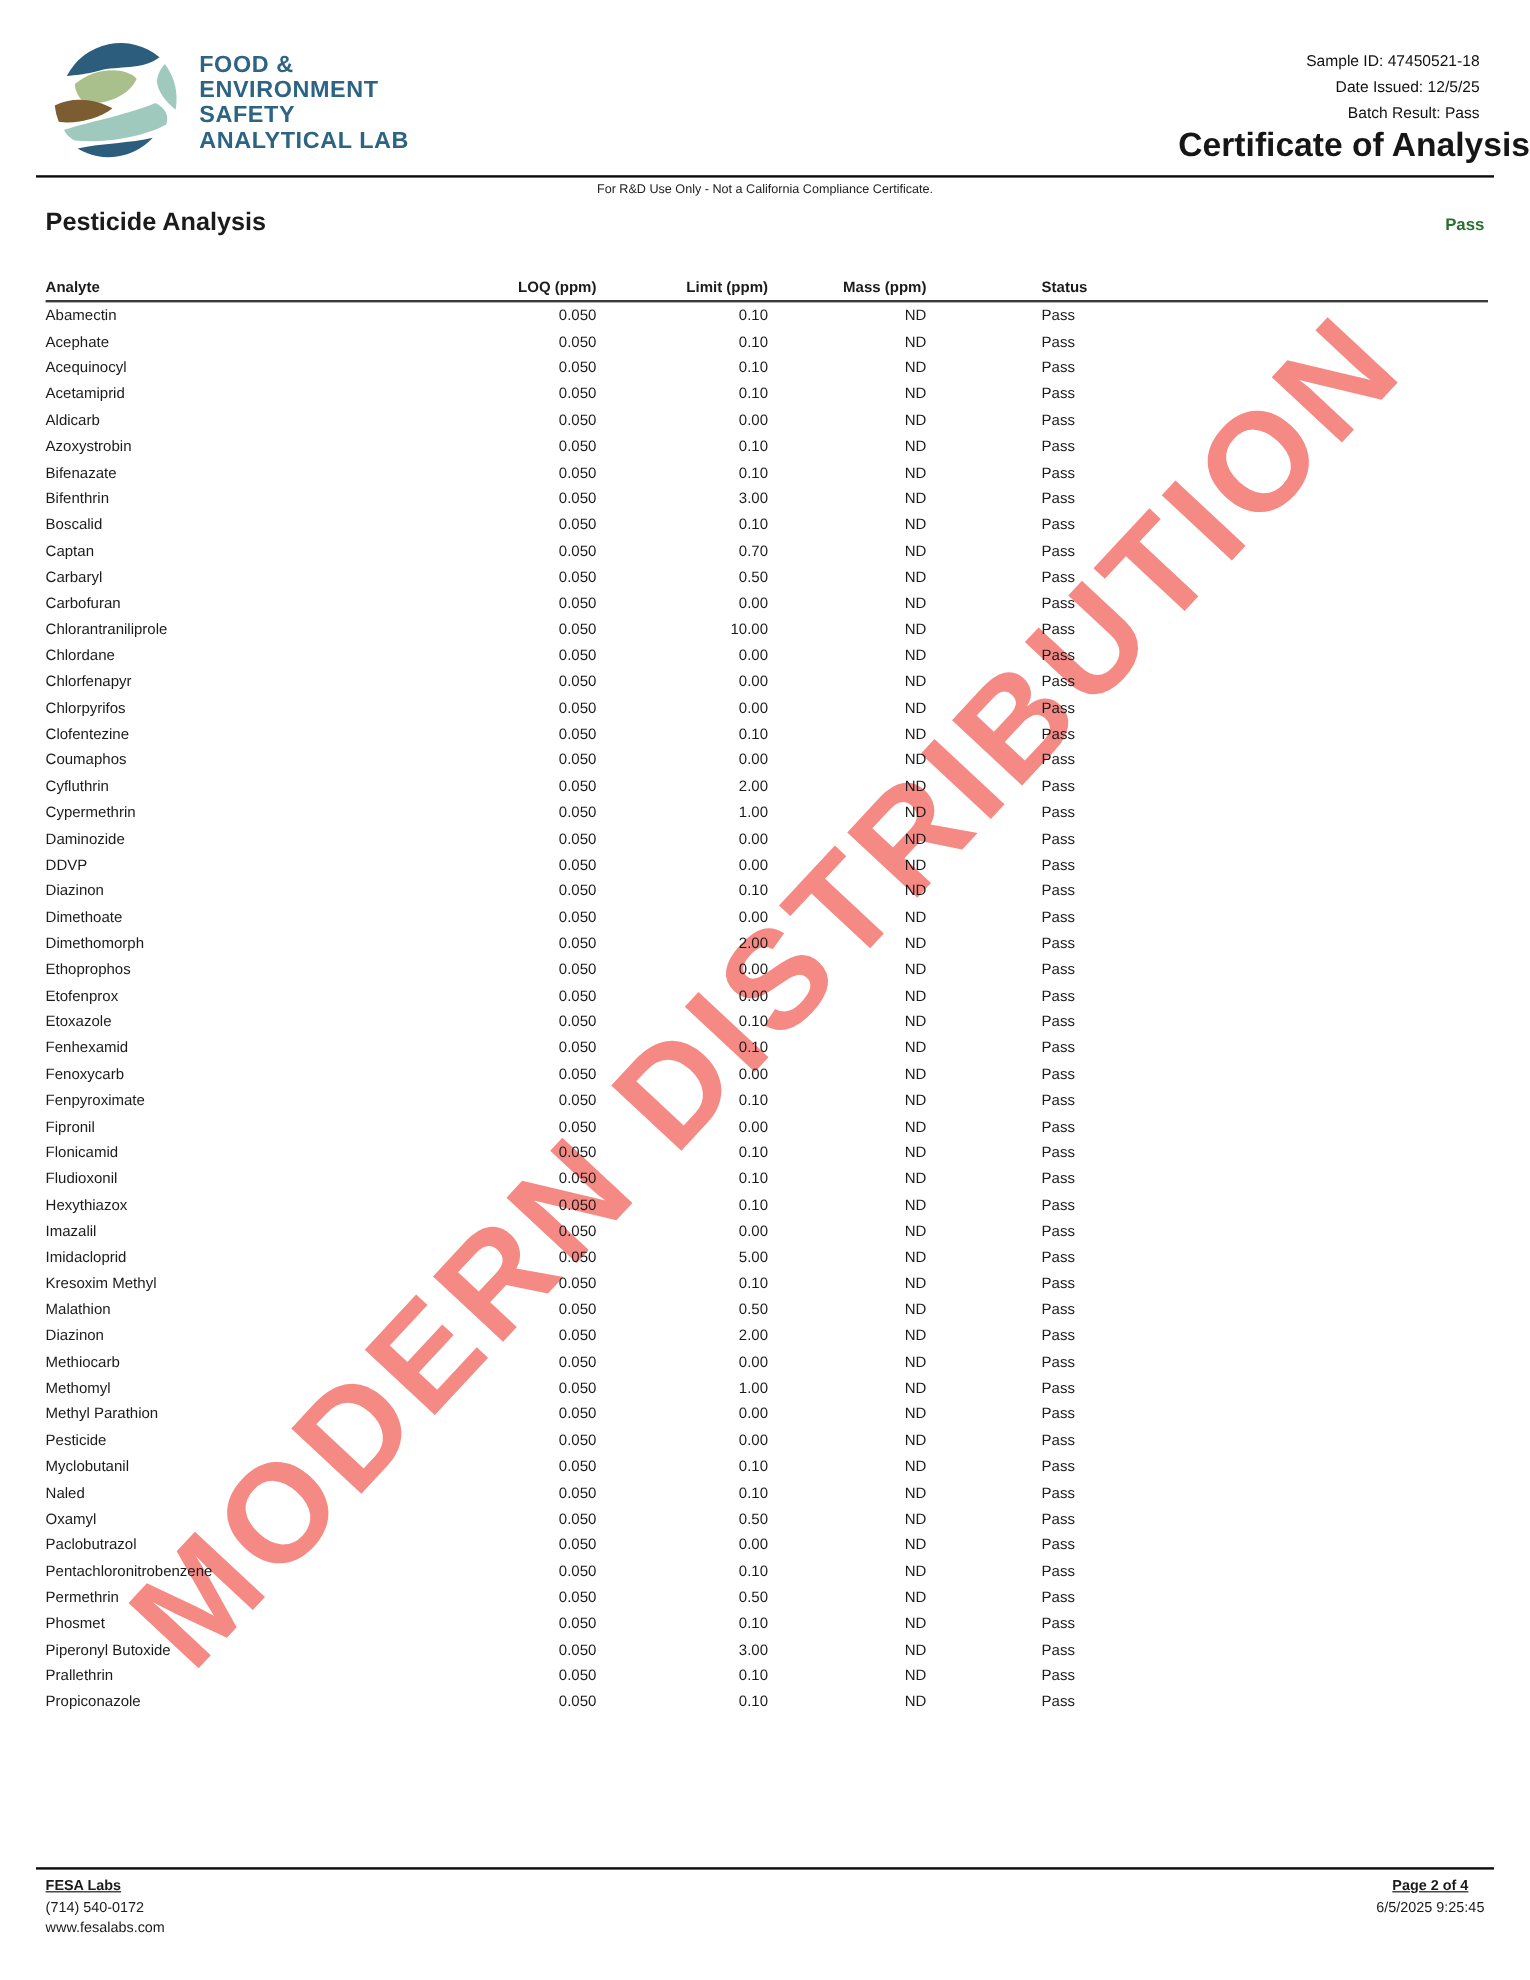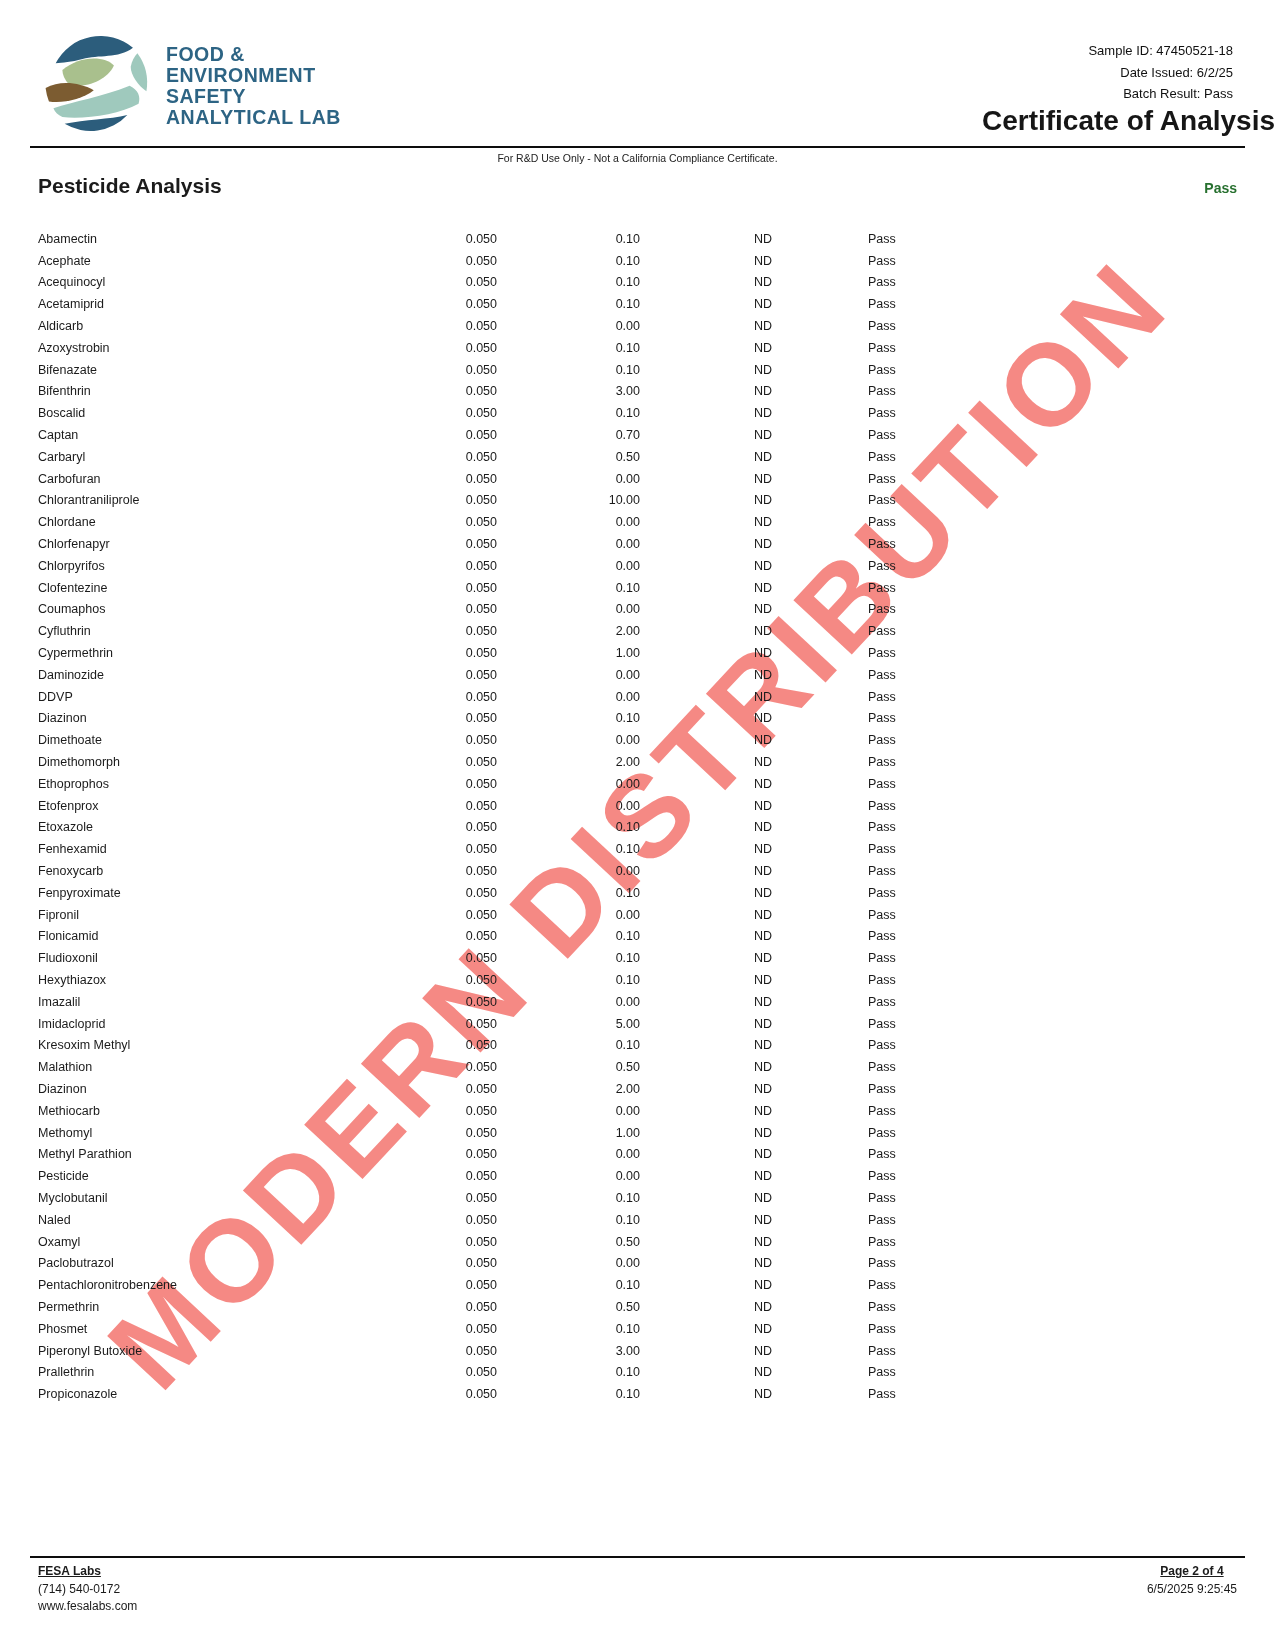--- a/index.html
+++ b/index.html
@@ -65,34 +65,41 @@
       <div class="logo-text">
         <div>FOOD &amp;</div>
         <div>ENVIRONMENT</div>
         <div>SAFETY</div>
         <div>ANALYTICAL LAB</div>
       </div>
     </div>
 
     <div class="meta">
       <div>Sample ID: 47450521-18</div>
-      <div>Date Issued: 6/2/25</div>
+      <div>Date Issued: 12/5/25</div>
       <div>Batch Result: Pass</div>
     </div>
 
     <div class="title">Certificate of Analysis</div>
     <div class="title-rule"></div>
     <div class="subtitle">For R&amp;D Use Only - Not a California Compliance Certificate.</div>
 
     <div class="section-row">
       <span class="section-title">Pesticide Analysis</span>
       <span class="section-status">Pass</span>
     </div>
 
     <div class="coa-table">
+      <div class="trow thead">
+        <div class="c-analyte">Analyte</div>
+        <div class="c-loq">LOQ (ppm)</div>
+        <div class="c-limit">Limit (ppm)</div>
+        <div class="c-mass">Mass (ppm)</div>
+        <div class="c-status">Status</div>
+      </div>
       <div>
           <div class="trow">
             <div class="c-analyte">Abamectin</div>
             <div class="c-loq">0.050</div>
             <div class="c-limit">0.10</div>
             <div class="c-mass">ND</div>
             <div class="c-status">Pass</div>
           </div>
           <div class="trow">
             <div class="c-analyte">Acephate</div>

